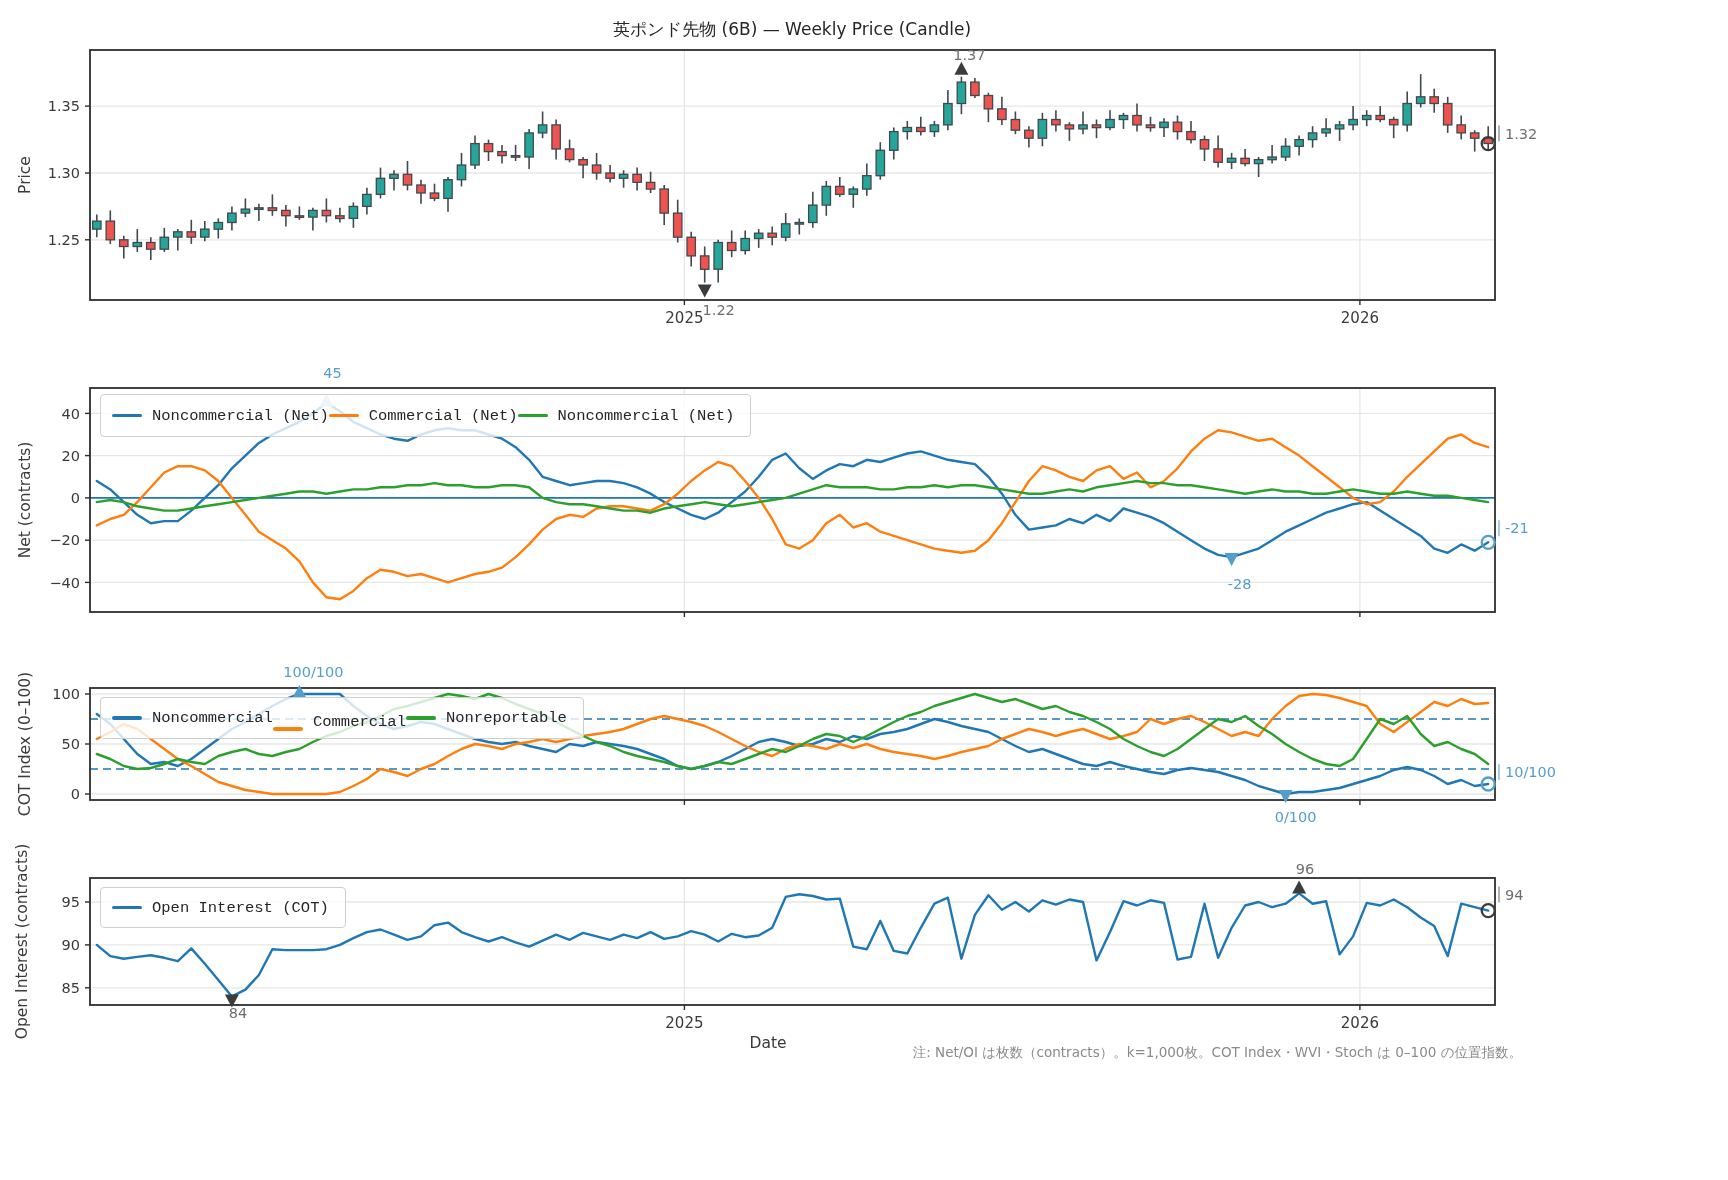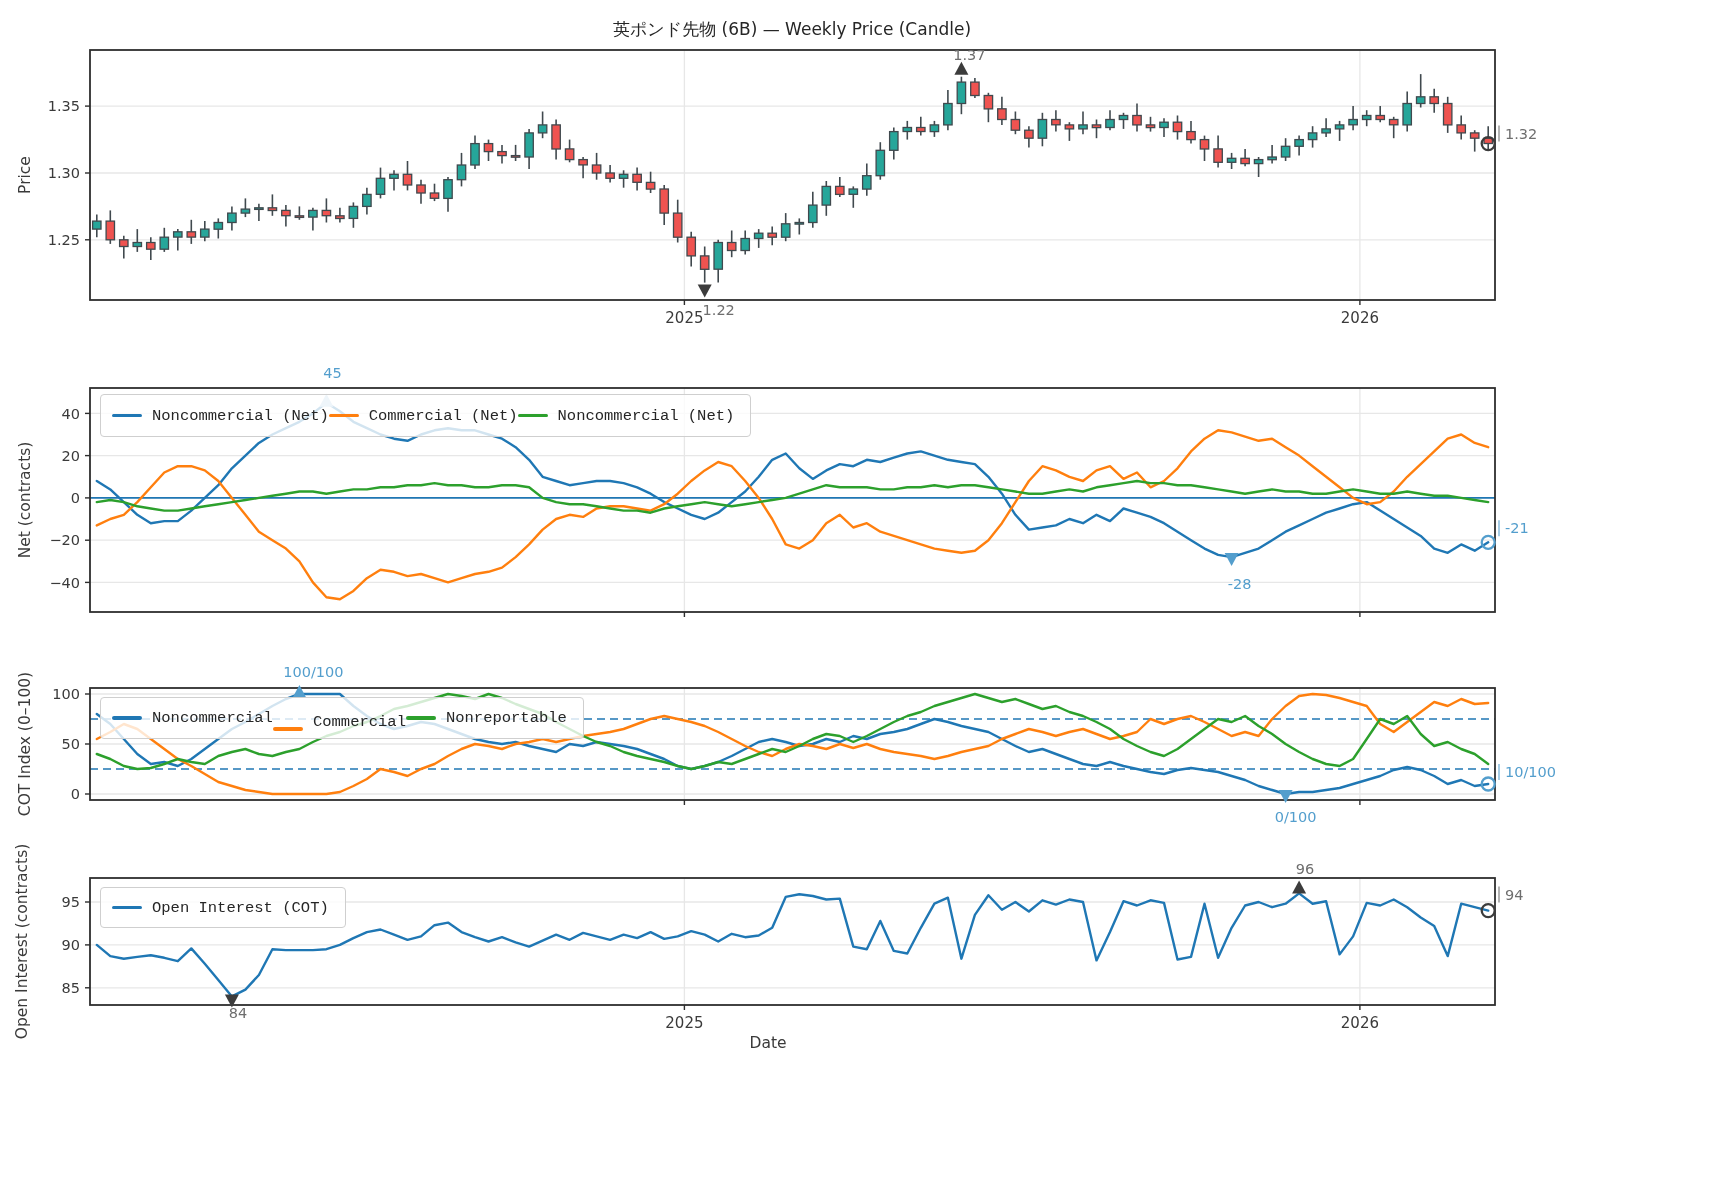--- a/index.html
+++ b/index.html
@@ -385,14 +385,15 @@
     </div>
 
     <div class="legend" style="left:100px;top:887px;justify-content:flex-end;">
       <div class="legend-row" style="height:25px;">
         <span class="swatch" style="background: rgb(31, 119, 180);"></span>
         <span class="legend-label">Open Interest (COT)</span>
       </div>
     </div>
 
     <div class="xlabel" style="left:768px;top:1034px;">Date</div>
+    <div class="note" style="right:206px;top:1044px;">注: Net/OI は枚数（contracts）。k=1,000枚。COT Index・WVI・Stoch は 0–100 の位置指数。</div>
   </div>
 </div>
 
 </body></html>

